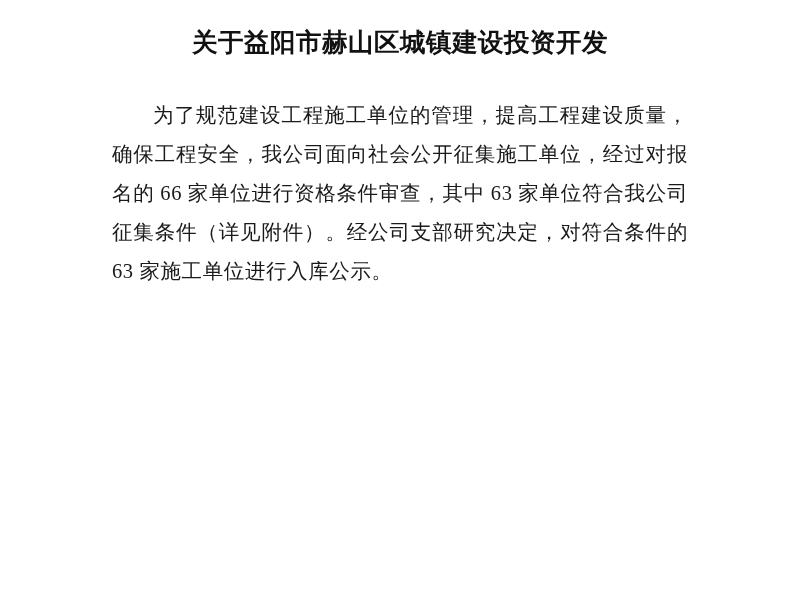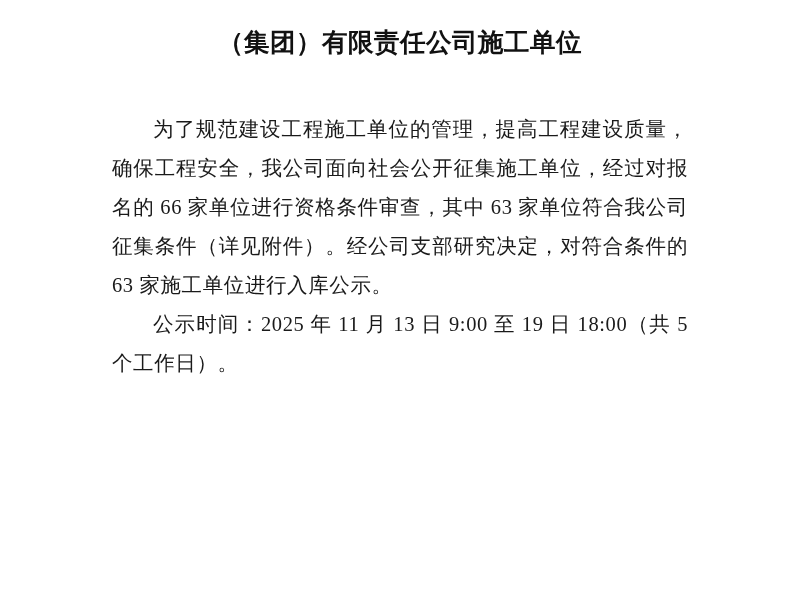--- a/index.html
+++ b/index.html
@@ -30,21 +30,21 @@
     letter-spacing: 0.5px;
     color: #111111;
     margin: 0;
     padding-top: 10px;
   }
   .doc-title .tline {
     display: block;
     white-space: nowrap;
   }
   .body-block {
-    margin-top: 48px;
+    margin-top: 34px;
   }
   .para {
     font-size: 20.5px;
     line-height: 39px;
     text-indent: 2em;
     margin: 0;
     text-align: justify;
     text-justify: inter-ideograph;
     letter-spacing: 0.6px;
     color: #1a1a1a;
@@ -52,21 +52,20 @@
   .para + .para {
     margin-top: 0;
   }
 </style>
 </head>
 <body>
 
 <div class="page">
 
   <h1 class="doc-title">
-    <span class="tline">（集团）有限责任公司施工单位</span>
+    <span class="tline">关于益阳市赫山区城镇建设投资开发</span>
   </h1>
 
   <div class="body-block">
     <p class="para">为了规范建设工程施工单位的管理，提高工程建设质量，确保工程安全，我公司面向社会公开征集施工单位，经过对报名的 66 家单位进行资格条件审查，其中 63 家单位符合我公司征集条件（详见附件）。经公司支部研究决定，对符合条件的 63 家施工单位进行入库公示。</p>
-    <p class="para">公示时间：2025 年 11 月 13 日 9:00 至 19 日 18:00（共 5 个工作日）。</p>
   </div>
 
 </div>
 
 </body></html>

